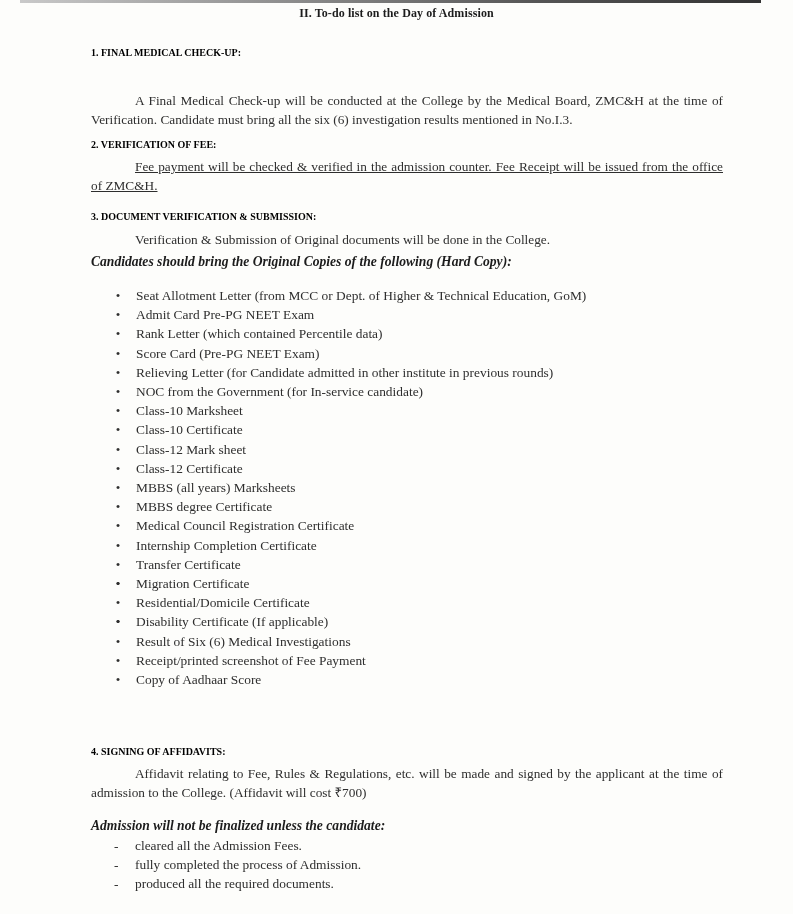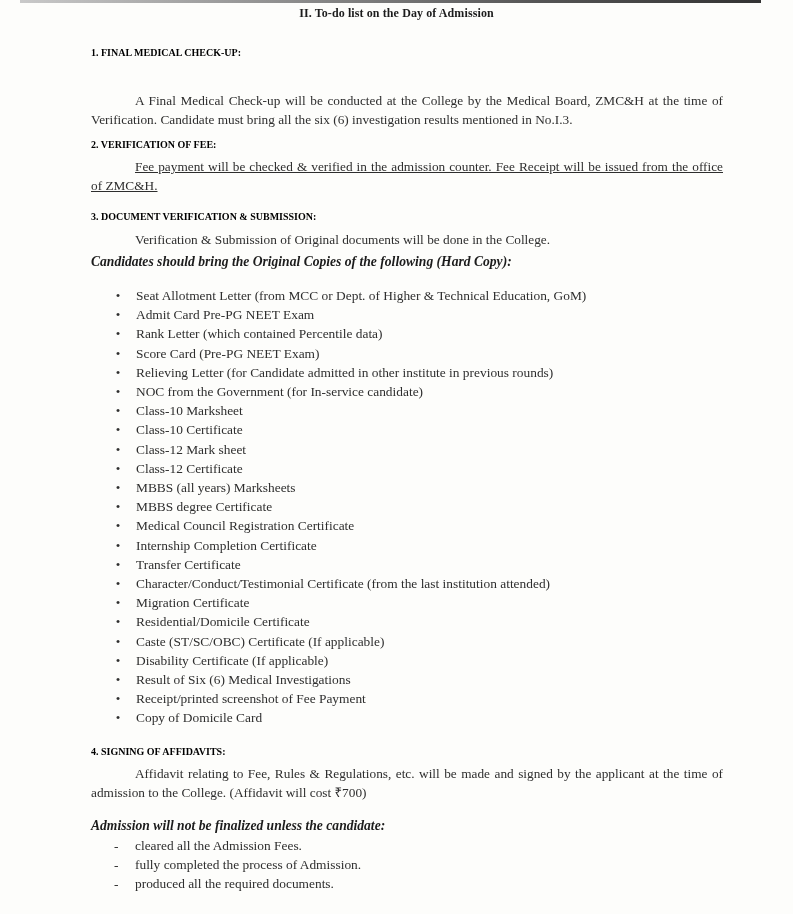--- a/index.html
+++ b/index.html
@@ -79,28 +79,28 @@
     <li><span class="bullet">•</span><span>NOC from the Government (for In-service candidate)</span></li>
     <li><span class="bullet">•</span><span>Class-10 Marksheet</span></li>
     <li><span class="bullet">•</span><span>Class-10 Certificate</span></li>
     <li><span class="bullet">•</span><span>Class-12 Mark sheet</span></li>
     <li><span class="bullet">•</span><span>Class-12 Certificate</span></li>
     <li><span class="bullet">•</span><span>MBBS (all years) Marksheets</span></li>
     <li><span class="bullet">•</span><span>MBBS degree Certificate</span></li>
     <li><span class="bullet">•</span><span>Medical Council Registration Certificate</span></li>
     <li><span class="bullet">•</span><span>Internship Completion Certificate</span></li>
     <li><span class="bullet">•</span><span>Transfer Certificate</span></li>
-    <li><span class="bullet">•</span><span>Character/Conduct/Testimonial Certificate (from the last institution attended)</span></li>
+    <li><span class="bullet">•</span></li>
     <li><span class="bullet">•</span><span>Migration Certificate</span></li>
     <li><span class="bullet">•</span><span>Residential/Domicile Certificate</span></li>
-    <li><span class="bullet">•</span><span>Caste (ST/SC/OBC) Certificate (If applicable)</span></li>
+    <li><span class="bullet">•</span></li>
     <li><span class="bullet">•</span><span>Disability Certificate  (If applicable)</span></li>
     <li><span class="bullet">•</span><span>Result of Six (6) Medical Investigations</span></li>
     <li><span class="bullet">•</span><span>Receipt/printed screenshot of Fee Payment</span></li>
-    <li><span class="bullet">•</span><span>Copy of Domicile Card</span></li>
+    <li><span class="bullet">•</span><span>Copy of Aadhaar Score</span></li>
   </ul>
 
   <div class="sec-head" style="top:746px;">4. SIGNING OF AFFIDAVITS:</div>
   <div class="para" style="top:764px;"><span class="indent"></span><span>Affidavit relating to Fee, Rules &amp; Regulations, etc. will be made and signed by the applicant at the time of admission to the College. (Affidavit will cost ₹700)</span></div>
 
   <div class="ital-head" style="top:818px;">Admission will not be finalized unless the candidate:</div>
 
   <ul class="conds">
     <li><span class="dash">-</span><span>cleared all the Admission Fees.</span></li>
     <li><span class="dash">-</span><span>fully completed the process of Admission.</span></li>

